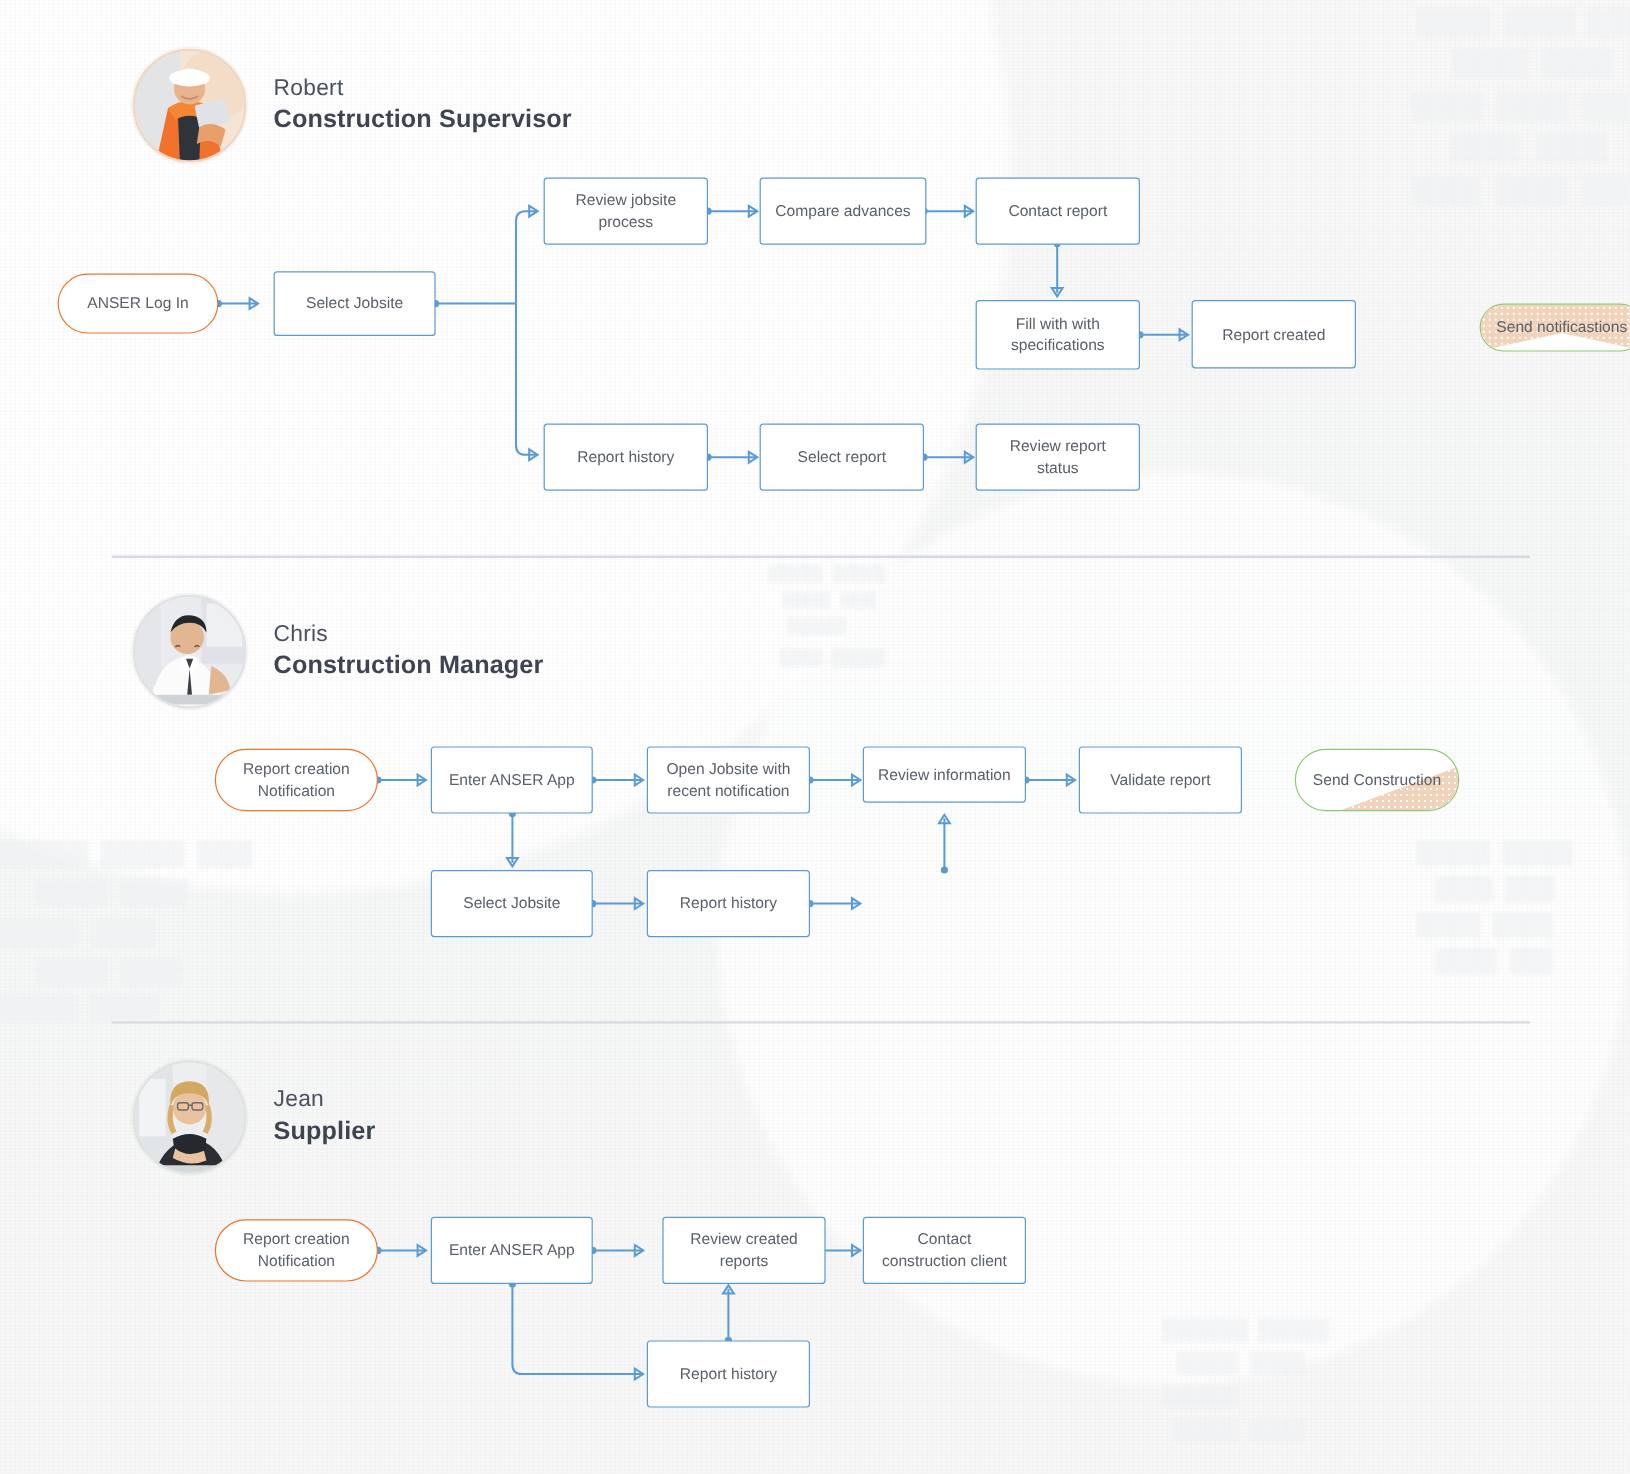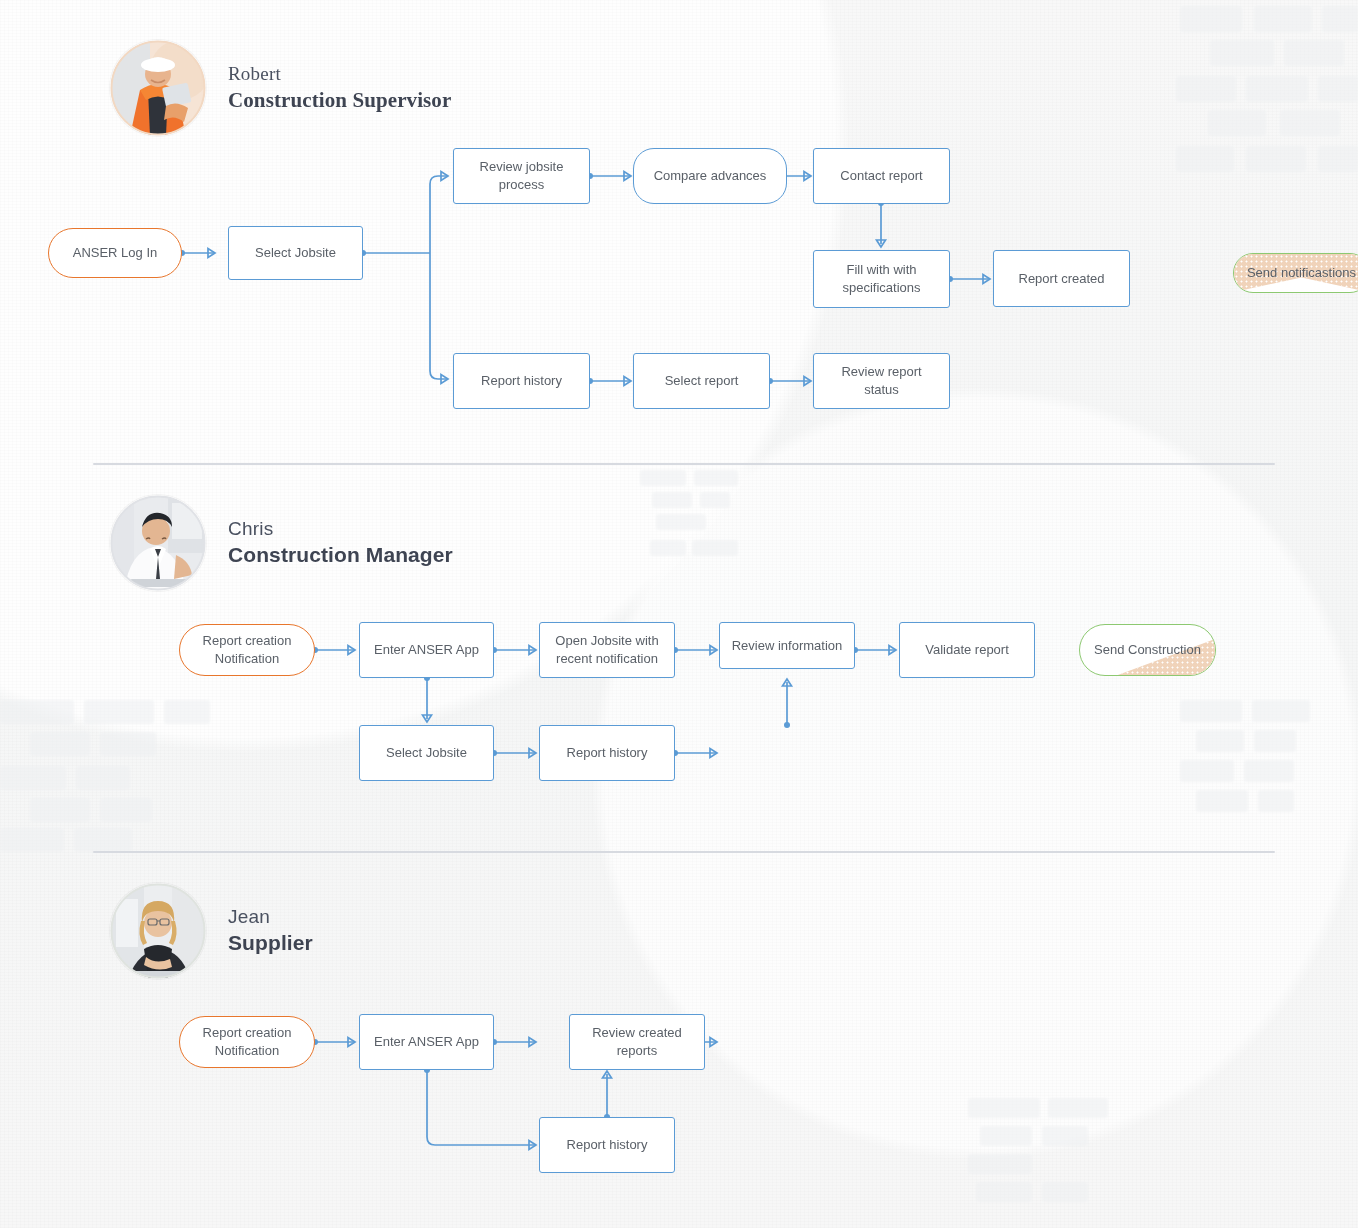--- a/index.html
+++ b/index.html
@@ -181,21 +181,21 @@
   <div class="ghost" style="left:1258px;top:790px;width:36px;height:22px;"></div>
 
   <div class="ghost" style="left:968px;top:1098px;width:72px;height:20px;"></div>
   <div class="ghost" style="left:1048px;top:1098px;width:60px;height:20px;"></div>
   <div class="ghost" style="left:980px;top:1126px;width:52px;height:20px;"></div>
   <div class="ghost" style="left:1042px;top:1126px;width:46px;height:20px;"></div>
   <div class="ghost" style="left:968px;top:1154px;width:64px;height:20px;"></div>
   <div class="ghost" style="left:976px;top:1182px;width:56px;height:20px;"></div>
   <div class="ghost" style="left:1042px;top:1182px;width:46px;height:20px;"></div>
 
-  <div class="persona" style="left:110px;top:40px;font-family:Liberation Serif, serif;">
+  <div class="persona" style="left:110px;top:40px;">
     <div class="avatar">
       <svg viewBox="0 0 96 96" aria-hidden="true">
         <defs>
           <clipPath id="cl1">
               <circle cx="48" cy="48" r="47"></circle>
             </clipPath>
         </defs>
         <g clip-path="url(#cl1)">
           <rect width="96" height="96" fill="#f6e4d5"></rect>
           <circle cx="70" cy="30" r="30" fill="#f3ddc9"></circle>
@@ -306,21 +306,21 @@
 
   <div class="node pill-start" style="left:48px;top:228px;width:134px;height:50px;">
     <span class="node-label">ANSER Log In</span>
   </div>
   <div class="node rect" style="left:228px;top:226px;width:135px;height:54px;">
     <span class="node-label">Select Jobsite</span>
   </div>
   <div class="node rect" style="left:453px;top:148px;width:137px;height:56px;">
     <span class="node-label">Review jobsite process</span>
   </div>
-  <div class="node rect" style="left:633px;top:148px;width:154px;height:56px;border-radius:21px;">
+  <div class="node rect" style="left:633px;top:148px;width:139px;height:56px;">
     <span class="node-label">Compare advances</span>
   </div>
   <div class="node rect" style="left:813px;top:148px;width:137px;height:56px;">
     <span class="node-label">Contact report</span>
   </div>
   <div class="node rect" style="left:813px;top:250px;width:137px;height:58px;">
     <span class="node-label">Fill with with specifications</span>
   </div>
   <div class="node rect" style="left:993px;top:250px;width:137px;height:57px;">
     <span class="node-label">Report created</span>
@@ -434,19 +434,22 @@
       <div class="persona-role">Supplier</div>
     </div>
   </div>
 
   <div class="node pill-start" style="left:179px;top:1016px;width:136px;height:52px;">
     <span class="node-label">Report creation Notification</span>
   </div>
   <div class="node rect" style="left:359px;top:1014px;width:135px;height:56px;">
     <span class="node-label">Enter ANSER App</span>
   </div>
-  <div class="node rect" style="left:569px;top:1014px;width:136px;height:56px;">
+  <div class="node rect" style="left:552px;top:1014px;width:136px;height:56px;">
     <span class="node-label">Review created reports</span>
+  </div>
+  <div class="node rect" style="left:719px;top:1014px;width:136px;height:56px;">
+    <span class="node-label">Contact construction client</span>
   </div>
   <div class="node rect" style="left:539px;top:1117px;width:136px;height:56px;">
     <span class="node-label">Report history</span>
   </div>
 </div>
 
 </body></html>

